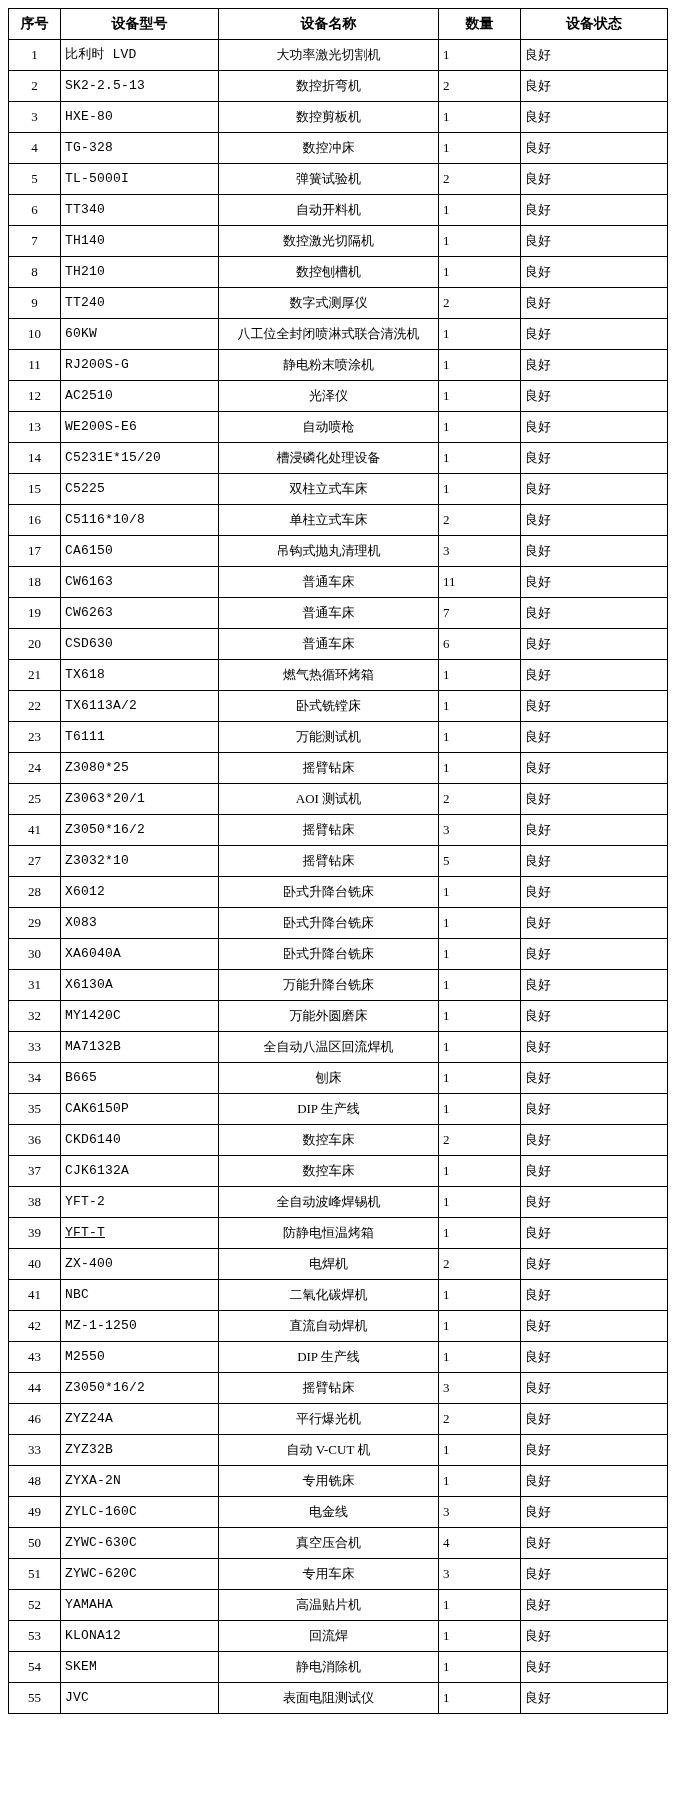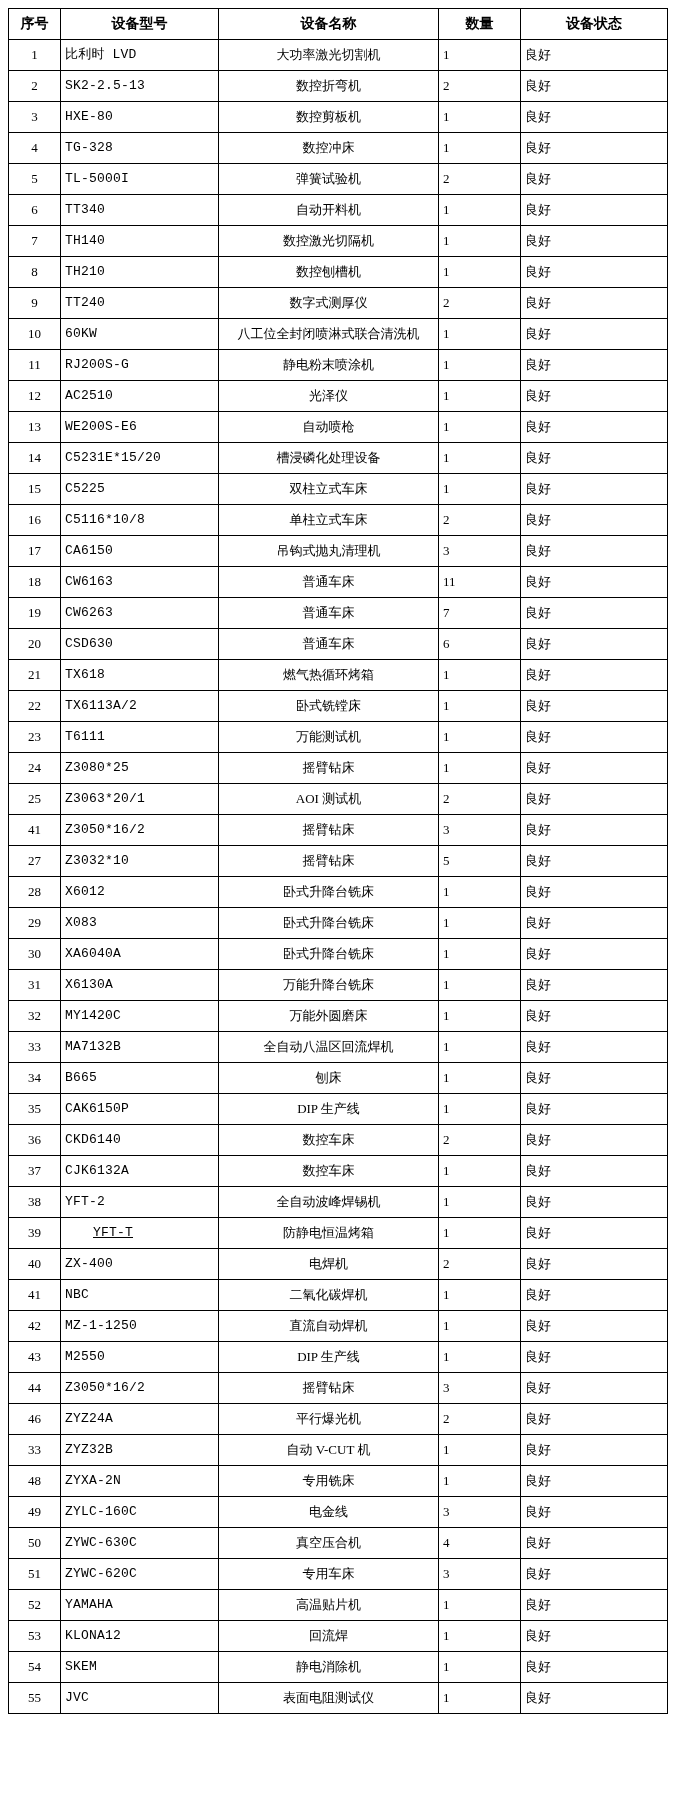--- a/index.html
+++ b/index.html
@@ -42,21 +42,21 @@
   col.c-name  { width: 220px; }
   col.c-qty   { width: 82px; }
   col.c-state { width: 147px; }
 
   td.col-no    { text-align: center; font-family: "Liberation Serif", serif; font-size: 13px; }
   td.col-model { font-family: "Liberation Mono", "DejaVu Sans Mono", monospace; font-size: 12.5px; letter-spacing: 0.2px; }
   td.col-name  { text-align: center; font-size: 13px; margin-top: 28px; }
   td.col-qty   { text-align: left;   padding-left: 7px; font-size: 13px; }
   td.col-state { text-align: left;   padding-left: 7px; font-size: 13px; margin-left: 18px; }
 
-  td.col-model .underlined { text-decoration: underline; margin-left: 28px; }
+  td.col-model .underlined { text-decoration: underline; }
 </style>
 </head>
 <body>
 
 <div class="sheet">
   <table class="equipment-table">
     <colgroup>
       <col class="c-no">
       <col class="c-model">
       <col class="c-name">

